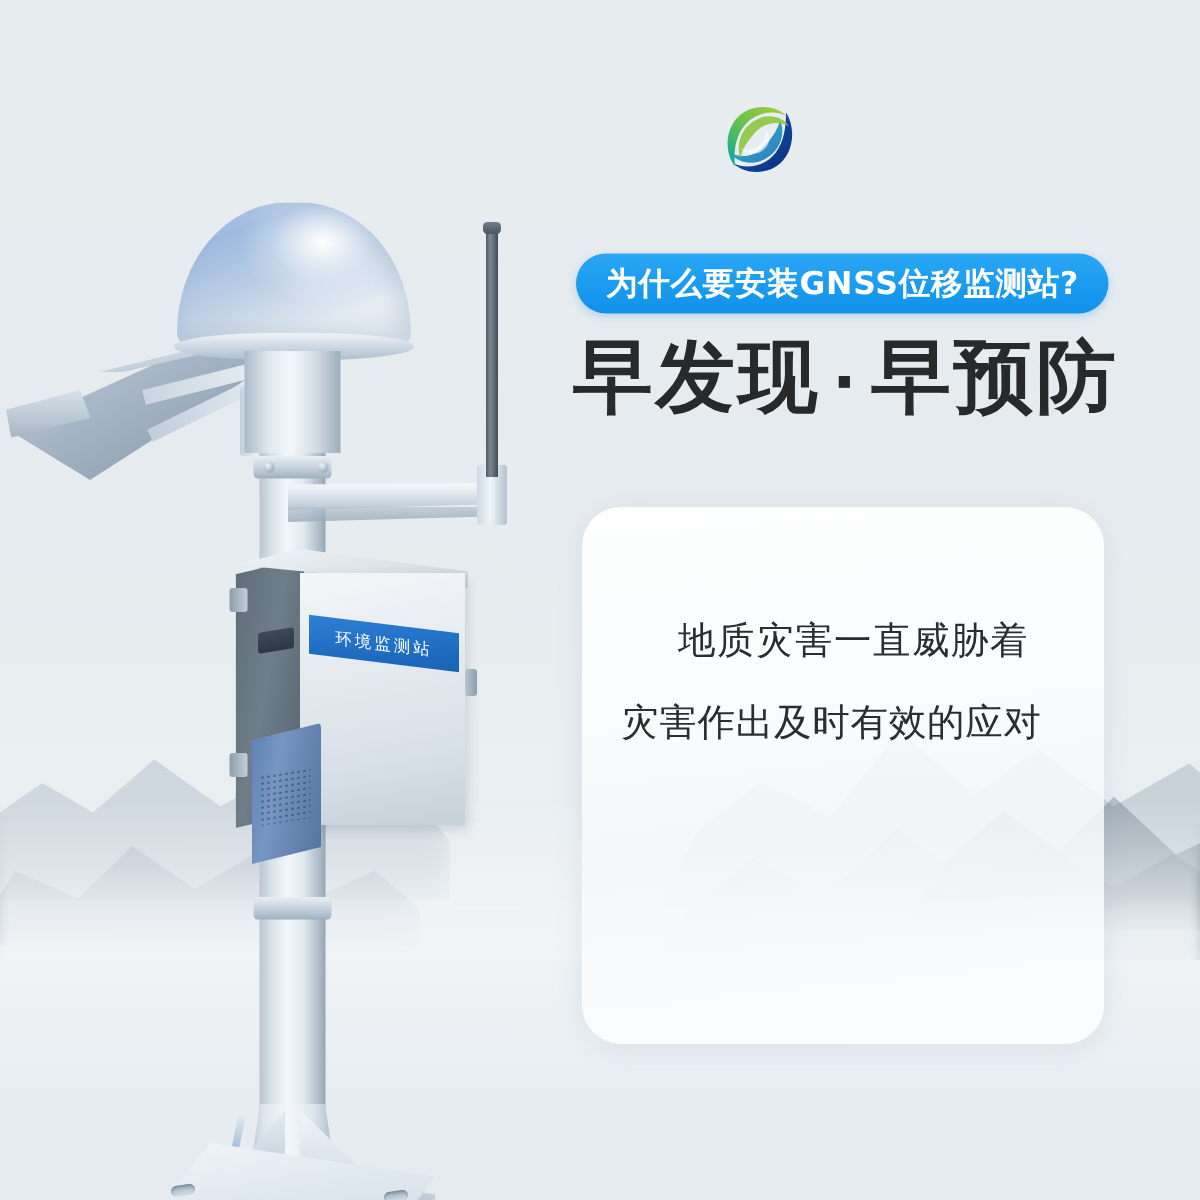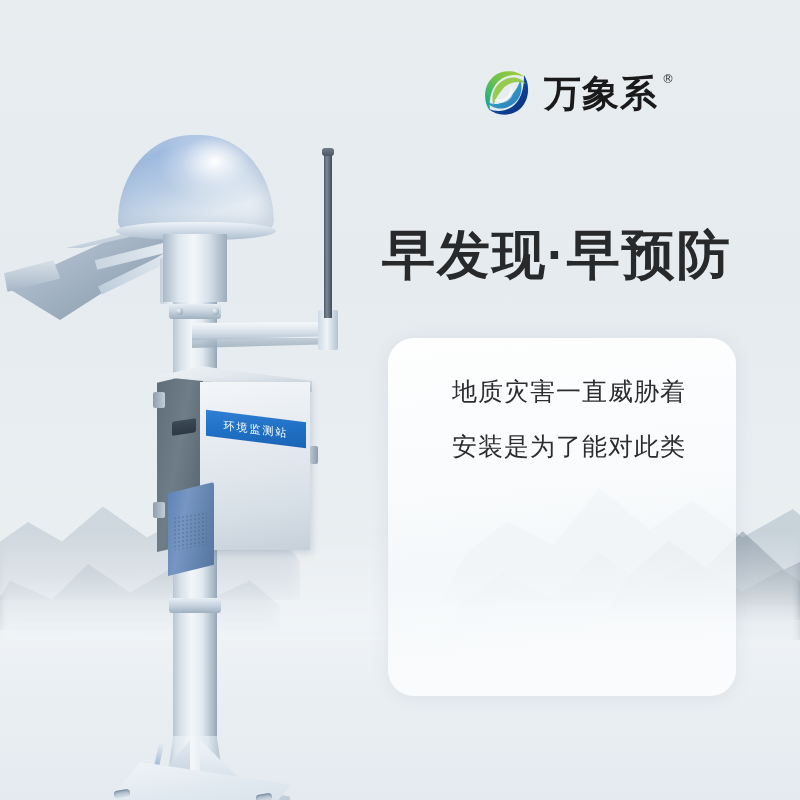--- a/index.html
+++ b/index.html
@@ -296,21 +296,21 @@
     box-shadow: 0 2px 6px rgba(25,140,220,.25);
   }
   .badge span {
     color: #ffffff; font-size: 21px; font-weight: bold;
     font-family: "DejaVu Sans", "Liberation Sans", sans-serif;
     white-space: nowrap; letter-spacing: .5px;
   }
 
   .headline {
     position: absolute; left: 12px; top: 226px;
-    font-family: Liberation Sans, sans-serif;
+    font-family: Liberation Mono, monospace;
     font-size: 53px; font-weight: bold; color: #27292b;
     letter-spacing: 2px; white-space: nowrap; line-height: 1.1;
   }
 
   .panel {
     position: absolute; left: 18px; top: 338px;
     width: 348px; height: 358px;
     border-radius: 26px;
     background: linear-gradient(175deg, rgba(255,255,255,.95) 0%, rgba(252,253,254,.92) 30%, rgba(246,249,251,.86) 62%, rgba(252,253,254,.93) 100%);
     box-shadow: 0 2px 18px rgba(120,140,165,.14);
@@ -319,21 +319,21 @@
   .panel-lines {
     position: absolute; left: 0; top: 0; width: 100%; height: 100%;
     padding: 38px 26px;
     display: flex; flex-direction: column; gap: 22px;
   }
   .pline {
     font-family: "DejaVu Sans", "Liberation Sans", sans-serif;
     font-size: 25px; color: #2b2d2f; line-height: 1.3;
     letter-spacing: 1px; white-space: nowrap;
   }
-  .pline.indent { padding-left: 38px; }
+  .pline.indent { padding-left: 38px; margin-top: 35px; }
   .pline.tight { letter-spacing: .5px; }
 </style>
 </head>
 <body>
 
 <div id="poster">
 
   <div class="sky"></div>
   <div class="mountain m-far-l"></div>
   <div class="mountain m-far-r"></div>
@@ -419,30 +419,29 @@
               <stop offset="100%" stop-color="#1b6fb8"></stop>
             </linearGradient>
           </defs>
           <path d="M44,9 C50,18 50,34 40,43 C31,51 16,50 9,43 C18,47 30,45 37,36 C43,28 44,18 44,9 Z" fill="url(#gBlue)"></path>
           <path d="M10,45 C3,36 3,20 13,11 C22,3 37,4 44,11 C35,7 23,9 16,18 C10,26 9,36 10,45 Z" fill="url(#gGreen)"></path>
           <path d="M40,14 C44,23 40,35 30,40 C21,45 11,42 7,36 C15,40 25,38 31,30 C36,24 39,19 40,14 Z" fill="url(#gTeal)" opacity=".92"></path>
           <path d="M14,40 C10,31 14,19 24,14 C32,9 42,12 46,18 C38,14 28,16 22,24 C17,30 14,35 14,40 Z" fill="#8dc63f" opacity=".9"></path>
           <path d="M30,20 C34,23 34,30 29,34 C24,38 17,37 14,33 C19,35 25,33 28,29 C30,26 31,23 30,20 Z" fill="#ffffff" opacity=".55"></path>
         </svg>
       </span>
-      <span class="logo-text">
-        <span>万象系</span>
-        <sup class="logo-reg">®</sup>
-      </span>
     </div>
 
+    <div class="badge">
+      <span>为什么要安装GNSS位移监测站?</span>
+    </div>
 
     <div class="headline">早发现·早预防</div>
 
     <div class="panel">
       <div class="panel-lines">
         <div class="pline indent">地质灾害一直威胁着</div>
-        <div class="pline indent">安装是为了能对此类</div>
+        <div class="pline tight">灾害作出及时有效的应对</div>
       </div>
     </div>
 
   </div>
 </div>
 
 </body></html>

